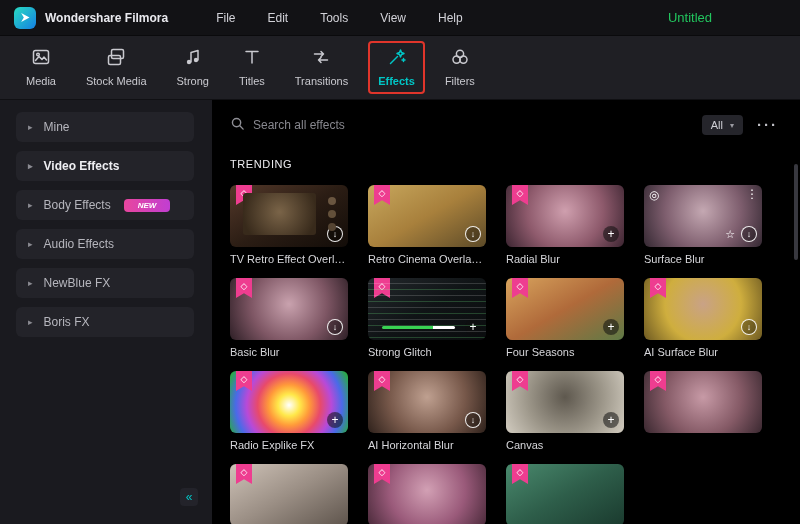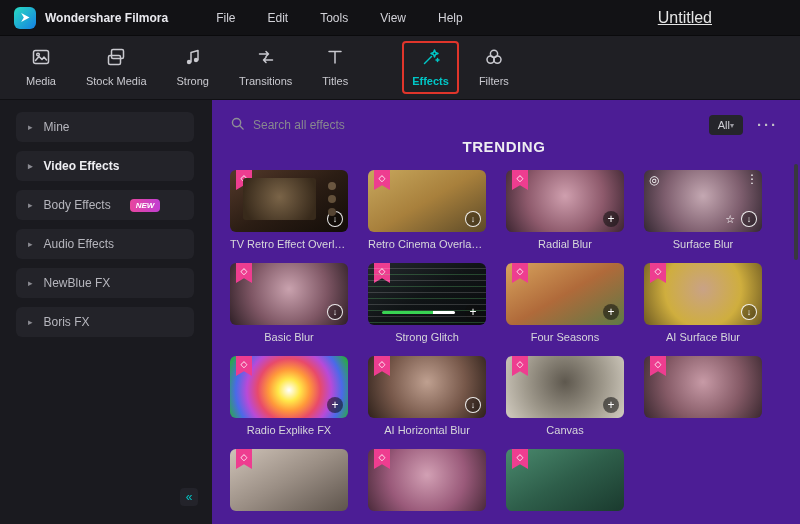--- a/index.html
+++ b/index.html
@@ -19,73 +19,73 @@
     background:linear-gradient(135deg,#27d2c5 10%,#1688e0 90%);
     display:grid; place-items:center; flex:0 0 auto;
   }
   .logo .play {
     width:12px; height:12px; background:#fff;
     clip-path:polygon(18% 12%, 88% 50%, 18% 88%, 40% 50%);
   }
   .app-title { font-size:12px; color:#e9e9ee; font-weight:bold; margin-right:48px; white-space:nowrap; }
   .menus { display:flex; gap:32px; font-size:12px; color:#d2d2d8; }
   .menus span { cursor:default; }
-  .doc-title { position:absolute; right:88px; font-size:16px; color:#e5e5e5;text-decoration:underline; }
+  .doc-title { position:absolute; right:88px; font-size:13px; color:#22c55e; }
   
   .toolbar {
     height:64px; background:#1f1f24; display:flex; align-items:center;
     padding-left:16px; gap:10px; border-bottom:1px solid #101013;
   }
   .tab {
     display:flex; flex-direction:column; align-items:center; gap:4px;
     padding:4px 8px 5px; border:2px solid transparent; border-radius:4px; cursor:pointer;
   }
   .tab .lbl { font-size:11px; color:#c9c9cf; white-space:nowrap; }
   .tab svg { width:20px; height:20px; }
   .tab svg * { stroke:#c9c9cf; stroke-width:1.5; fill:none; stroke-linecap:round; stroke-linejoin:round; }
   .tab svg .f { fill:#c9c9cf; stroke:none; }
   .tab.active .lbl { color:var(--accent,#00c6c6); font-weight:bold; }
   .tab.active svg * { stroke:var(--accent,#00c6c6); }
-  .tab.annotated { border-color:var(--annotation,#e0352b);margin-left:34px; }
+  .tab.annotated { border-color:var(--annotation,#e0352b); }
   
   .content { display:flex; height:424px; }
   .sidebar {
     width:212px; background:#1a1a1f; padding-top:12px; position:relative; flex:0 0 auto;
   }
   .side-item {
     height:30px; margin:0 18px 9px 16px; background:#232329; border-radius:6px;
     display:flex; align-items:center; padding:0 12px; gap:11px; cursor:pointer;
     font-size:12px; color:#b6b6bd;
   }
   .side-item .chev { color:#8b8b92; font-size:9px; }
   .side-item.selected { color:#eeeef2; font-weight:bold; }
   .new-badge {
     background:linear-gradient(90deg,#e8469e,#c13ed2); color:#fff; font-size:8px;
-    font-style:italic; font-weight:bold; padding:2px 6px; border-radius:4px; margin-left:8px;
+    font-style:italic; font-weight:bold; padding:2px 14px; border-radius:4px; margin-left:2px;
   }
   .collapse-btn {
     position:absolute; bottom:18px; right:14px; width:18px; height:18px;
     background:#23232a; border-radius:4px; color:var(--accent,#00c6c6);
     display:grid; place-items:center; font-size:12px; cursor:pointer;
   }
-  .main { flex:1; background:#4c1d95; padding:12px 22px 0 18px; position:relative; overflow:hidden;text-align:center; }
+  .main { flex:1; background:#000000; padding:12px 22px 0 18px; position:relative; overflow:hidden; }
   
   .search-row { display:flex; align-items:center; height:26px; }
   .search-box { display:flex; align-items:center; gap:8px; flex:1; cursor:text; }
   .search-box svg { width:15px; height:15px; }
   .search-box svg * { stroke:#8f8f96; stroke-width:1.5; fill:none; stroke-linecap:round; }
   .search-ph { font-size:12px; color:#88888f; }
   .all-dd {
-    display:flex; align-items:center; background:#25252b; border-radius:4px;
+    display:flex; align-items:center; gap:7px; background:#25252b; border-radius:4px;
     padding:4px 9px; font-size:11px; color:#cfcfd5; cursor:pointer; margin-right:14px;
   }
   .all-dd .chev { font-size:8px; color:#9a9aa1; }
   .more-btn { color:#c0c0c6; font-size:15px; letter-spacing:2px; font-weight:bold; cursor:pointer; line-height:10px; }
   
-  .section-title { font-size:15px; font-weight:bold; color:#ededf1; letter-spacing:.6px; }
+  .section-title { margin-top:20px; font-size:11px; font-weight:normal; color:#ededf1; letter-spacing:.6px; }
   
   .grid {
     margin-top:15px; display:grid; grid-template-columns:repeat(4,118px);
     column-gap:20px; row-gap:13px;
   }
   .card { width:118px; cursor:pointer; }
   .thumb { height:62px; border-radius:6px; position:relative; overflow:hidden; background:#333; }
   .card .label {
     margin-top:6px; font-size:11px; color:#d6d6da; white-space:nowrap;
     overflow:hidden; text-overflow:ellipsis;
@@ -169,30 +169,30 @@
   <div class="tab">
     <span><svg viewBox="0 0 20 20">
           <path d="M8 15V5.5l7-2V13"></path>
           <circle class="f" cx="6" cy="15" r="2.2"></circle>
           <circle class="f" cx="13" cy="13" r="2.2"></circle>
         </svg></span>
     <span class="lbl">Strong</span>
   </div>
   <div class="tab">
     <span><svg viewBox="0 0 20 20">
+          <path d="M4 4.5h12M10 4.5V16"></path>
+        </svg></span>
+    <span class="lbl">Titles</span>
+  </div>
+  <div class="tab">
+    <span><svg viewBox="0 0 20 20">
           <path d="M3.5 7h9M10 4.5L12.5 7 10 9.5"></path>
           <path d="M16.5 13h-9M10 10.5L7.5 13l2.5 2.5"></path>
         </svg></span>
     <span class="lbl">Transitions</span>
-  </div>
-  <div class="tab">
-    <span><svg viewBox="0 0 20 20">
-          <path d="M4 4.5h12M10 4.5V16"></path>
-        </svg></span>
-    <span class="lbl">Titles</span>
   </div>
   <div class="tab active annotated">
     <span><svg viewBox="0 0 20 20">
           <path d="M3.5 16.5L10.5 9.5"></path>
           <path d="M13.5 3l1 2.5L17 6.5l-2.5 1-1 2.5-1-2.5L10 6.5l2.5-1z"></path>
           <path d="M16.5 11.5v3M15 13h3"></path>
         </svg></span>
     <span class="lbl">Effects</span>
   </div>
   <div class="tab">

